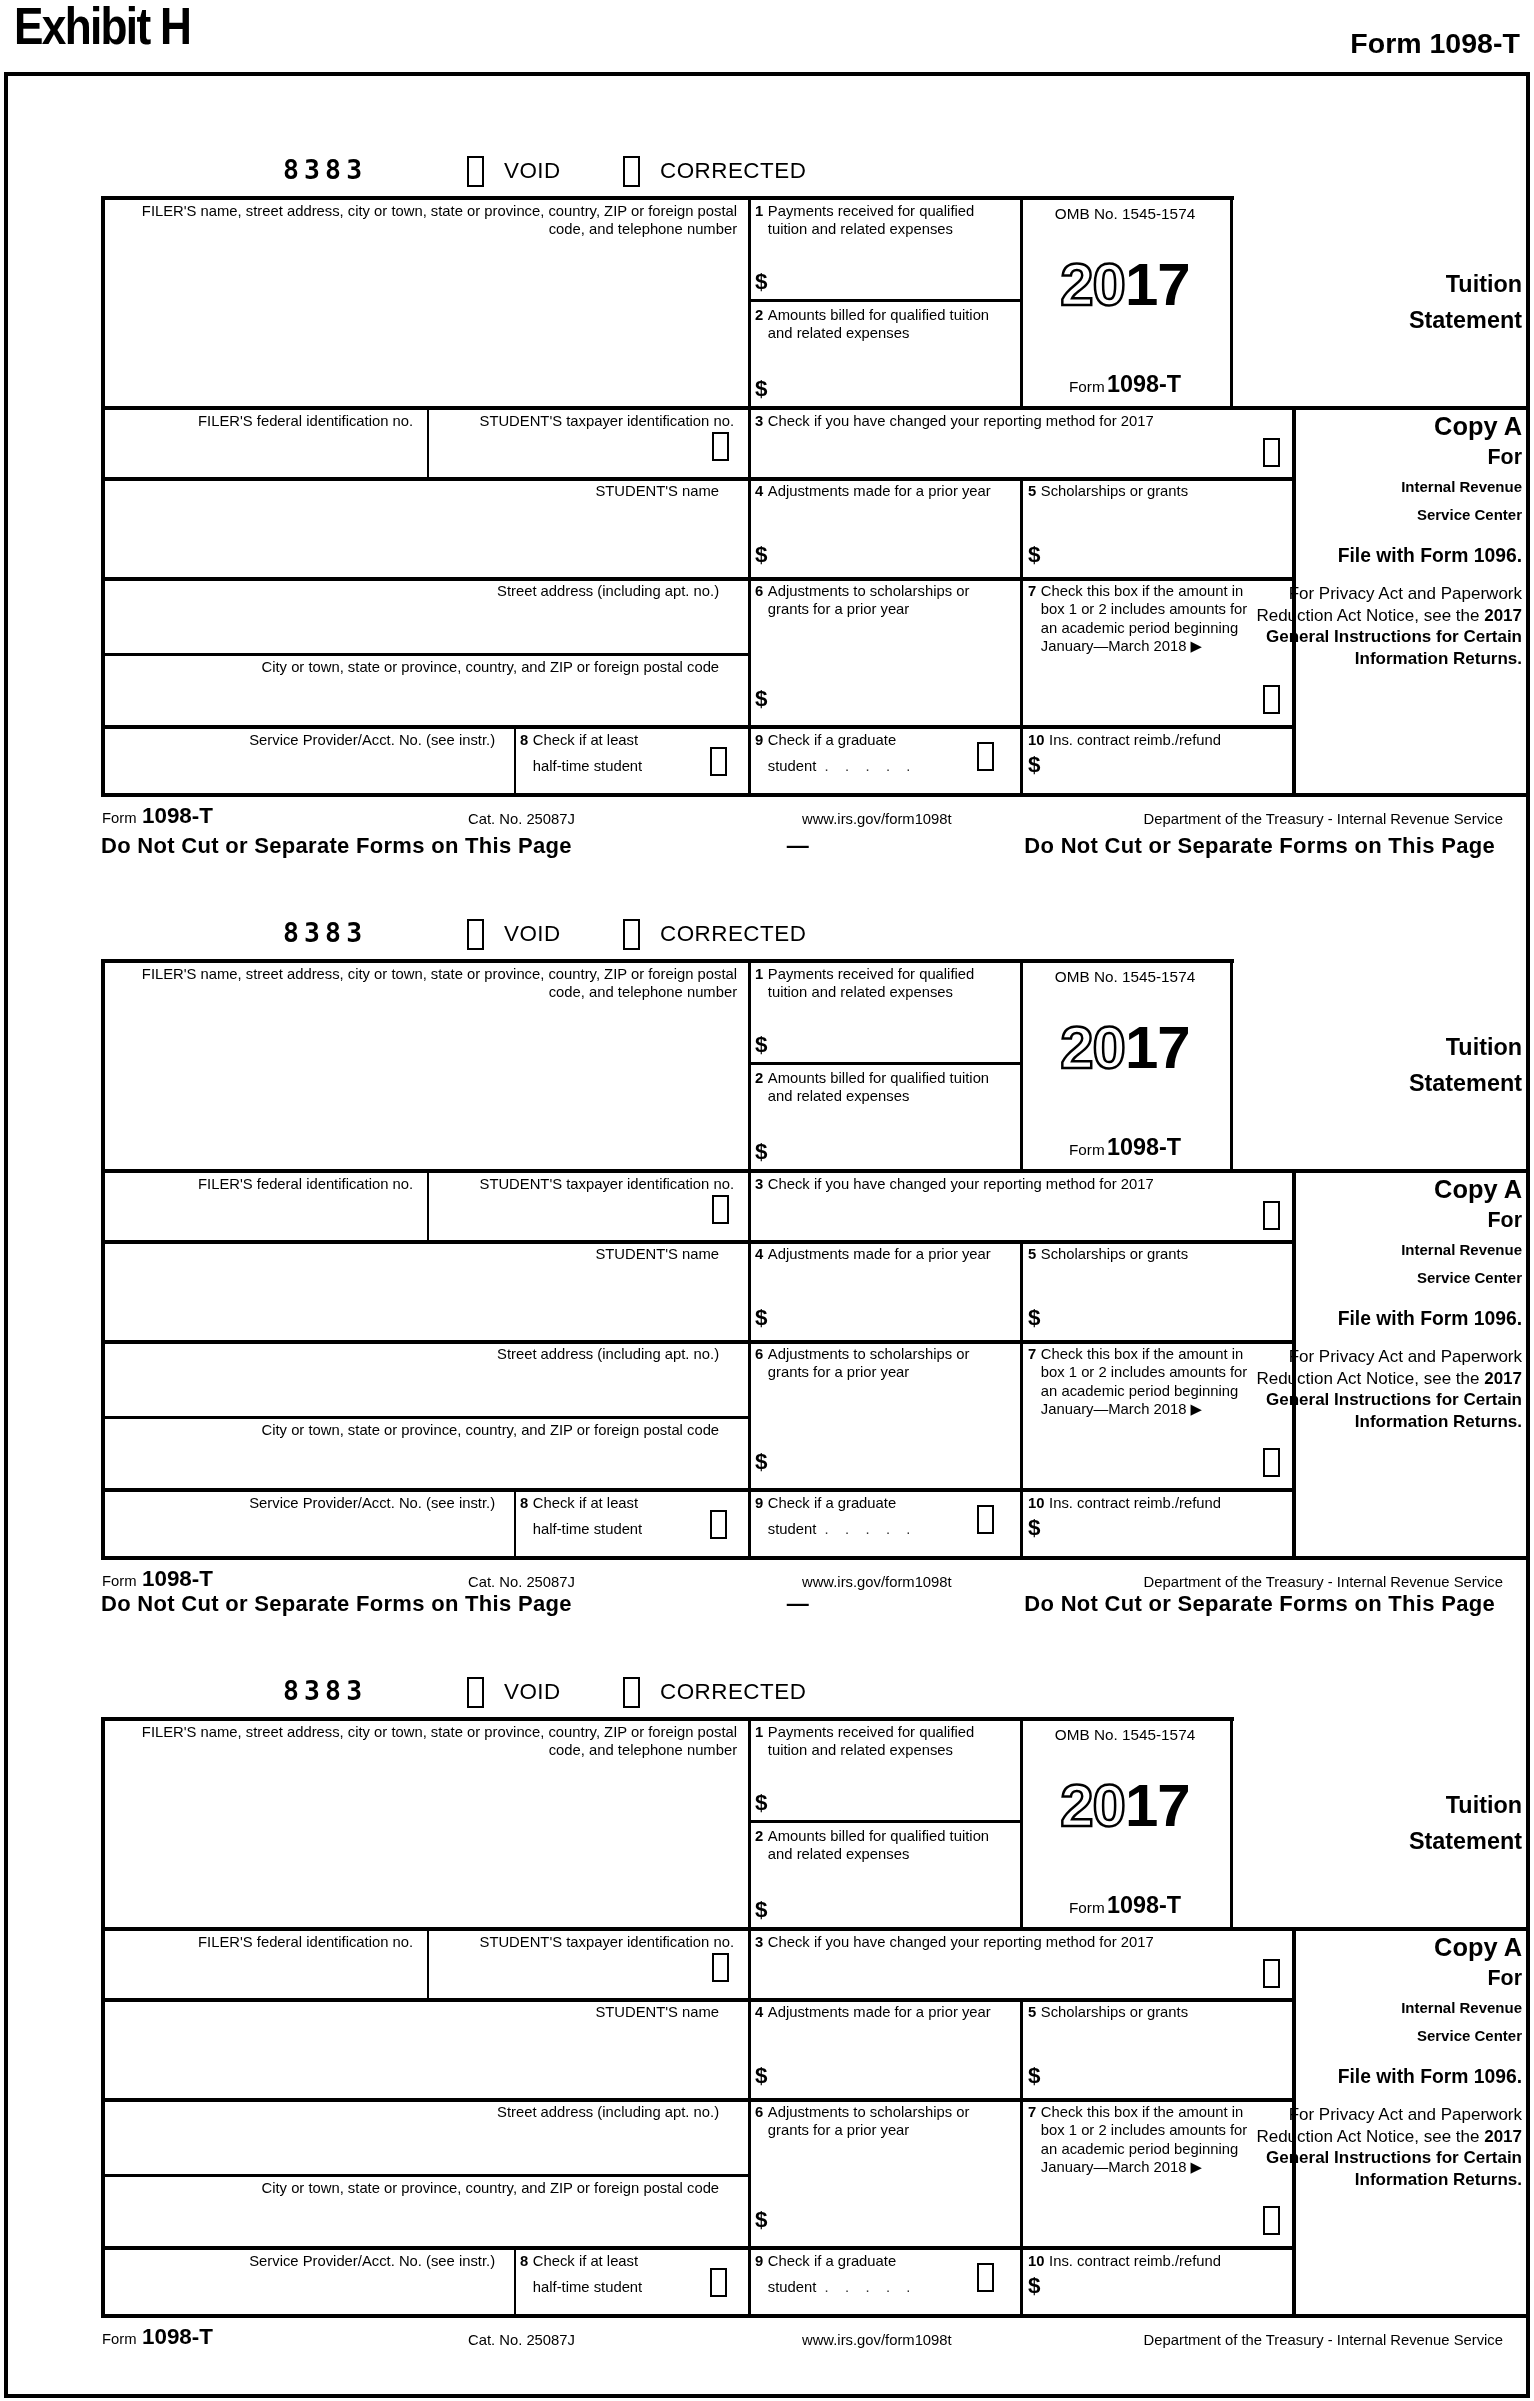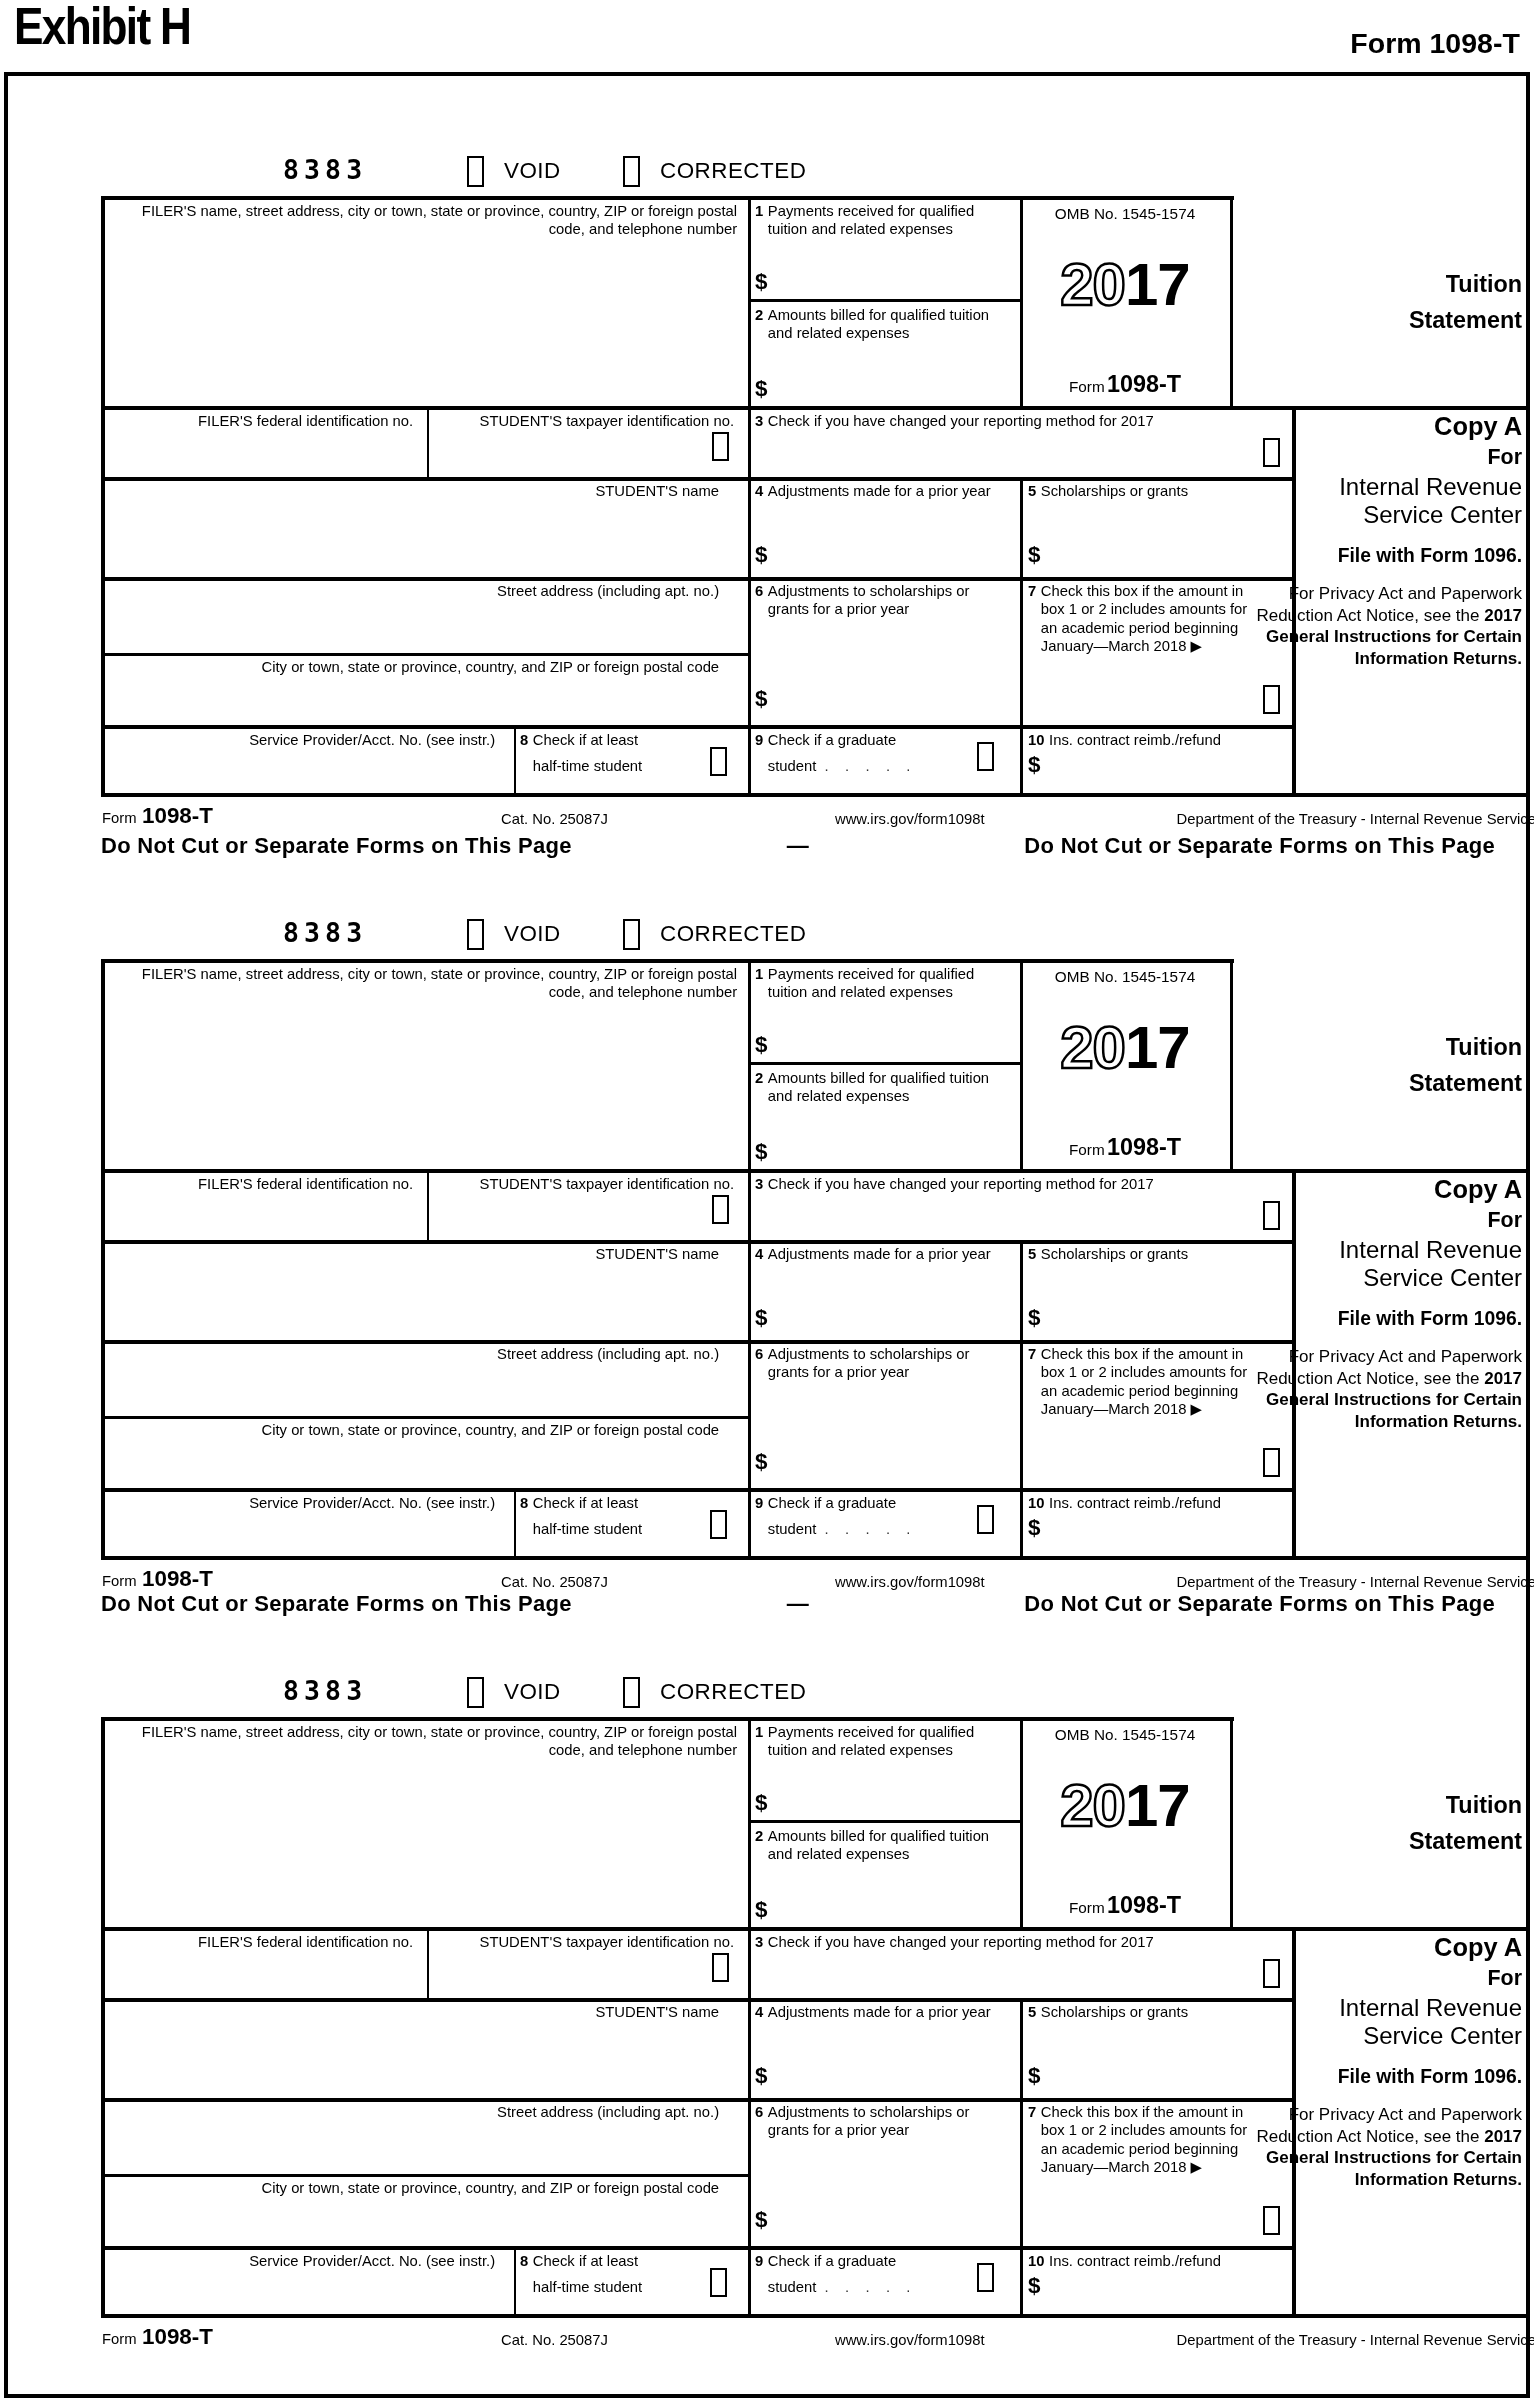--- a/index.html
+++ b/index.html
@@ -28,29 +28,29 @@
   .year-wrap{position:absolute;text-align:center;font-size:60px;line-height:60px;white-space:nowrap;}
   .yr-outline{color:#fff;-webkit-text-stroke:2.5px #000;font-weight:700;letter-spacing:-1px;}
   .yr-bold{font-weight:900;letter-spacing:-1px;}
   .form-sig{position:absolute;text-align:center;white-space:nowrap;}
   .form-sig .fw{font-size:15.3px;}
   .form-sig .fn{font-size:23.4px;font-weight:700;}
   .tuition{position:absolute;text-align:right;font-size:23.4px;font-weight:700;line-height:36px;}
   .copy-col{position:absolute;text-align:right;}
   .copy-a{font-size:25.4px;font-weight:700;line-height:33px;}
   .copy-for{font-size:21.4px;font-weight:700;line-height:29.5px;}
-  .copy-irs{font-size:24px;font-weight:400;line-height:28px;}
+  .copy-irs{font-size:15px;font-weight:700;line-height:28px;}
   .file-with{font-size:19.3px;font-weight:700;line-height:25.4px;margin-top:14.2px;}
   .privacy{font-size:17px;line-height:21.4px;margin-top:15.3px;}
   .privacy .pb{font-weight:700;}
   .two-line .l2{display:block;margin-top:8.1px;}
   .dots{letter-spacing:6.1px;color:#333;}
   .footer-word{position:absolute;font-size:14.8px;}
   .footer-formnum{position:absolute;font-size:22.4px;font-weight:700;}
-  .footer-small{position:absolute;font-size:14.8px;margin-left:33px;}
+  .footer-small{position:absolute;font-size:14.8px;}
   .separator{left:101px;width:1394px;display:flex;justify-content:space-between;
     font-size:22px;font-weight:700;white-space:nowrap;letter-spacing:0.3px;}
 </style>
 </head>
 <body>
 
 <div class="abs exhibit-title">Exhibit H</div>
 <div class="abs hdr-form">Form 1098-T</div>
 <div class="abs page-border"></div>
 

